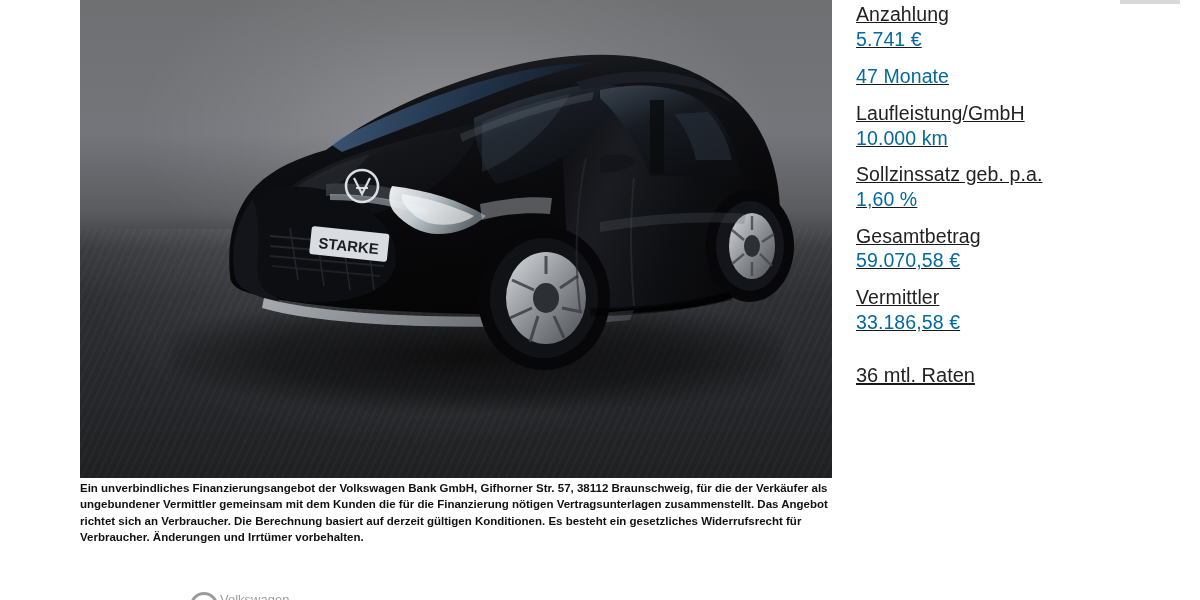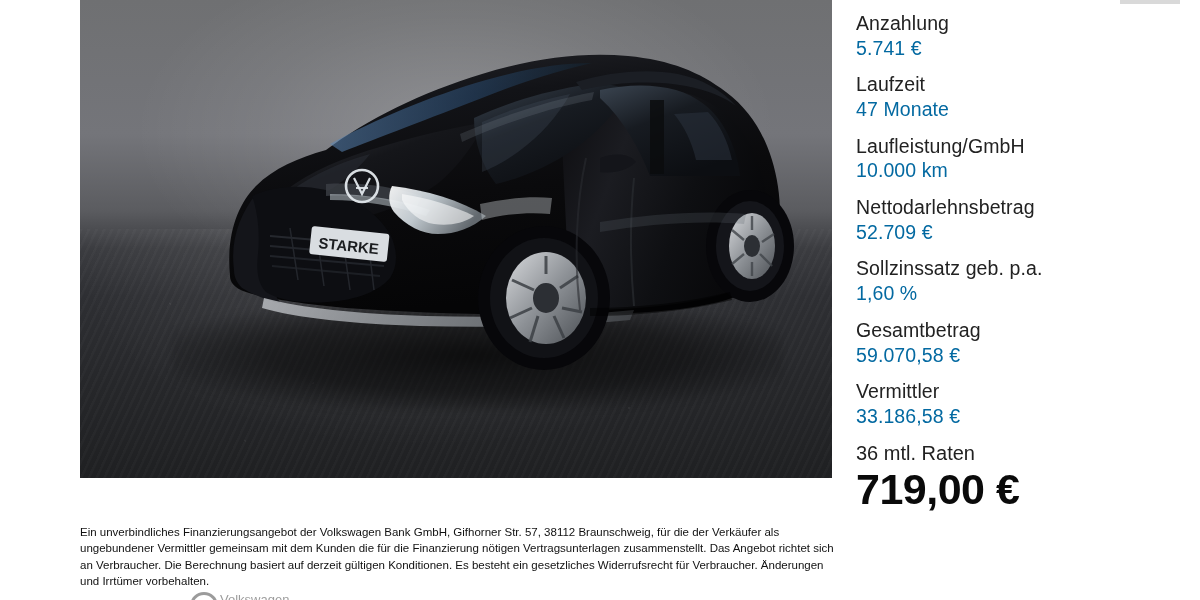--- a/index.html
+++ b/index.html
@@ -90,52 +90,52 @@
     background: radial-gradient(ellipse at 50% 50%, rgba(0,0,0,0.75) 0%, rgba(0,0,0,0.45) 48%, rgba(0,0,0,0) 78%);
     filter: blur(3px);
   }
   .caption {
     position: absolute;
     left: 80px;
     top: 480px;
     width: 760px;
     font-size: 11.5px;
     line-height: 1.42;
-    font-weight: normal;
+    font-weight: bold;
     color: #111;
-    margin-top: 44px;
   }
 
   
   .finance {
     position: absolute;
     left: 856px;
     top: 0;
     width: 330px;
     height: 600px;
-    padding-top: 12px;
+    padding-top: 3px;
     box-sizing: border-box;
+    text-decoration: underline;
   }
   .fin-row {
     margin-bottom: 13px;
   }
   .fin-label {
     font-size: 19.5px;
     line-height: 1.22;
     color: #222;
     letter-spacing: 0.1px;
   }
   .fin-value {
     font-size: 19.5px;
     line-height: 1.26;
     color: #0369a1;
     letter-spacing: 0.1px;
   }
   .fin-row.rate {
-    margin-top: 14px;
+    margin-top: 30px;
   }
   .rate-label {
     font-size: 20px;
     color: #222;
     margin-bottom: 2px;
   }
   .rate-value {
     font-size: 43px;
     font-weight: bold;
     line-height: 1.05;
@@ -354,53 +354,47 @@
   <div class="caption">Ein unverbindliches Finanzierungsangebot der Volkswagen Bank GmbH, Gifhorner Str. 57, 38112 Braunschweig, für die der Verkäufer als ungebundener Vermittler gemeinsam mit dem Kunden die für die Finanzierung nötigen Vertragsunterlagen zusammenstellt. Das Angebot richtet sich an Verbraucher. Die Berechnung basiert auf derzeit gültigen Konditionen. Es besteht ein gesetzliches Widerrufsrecht für Verbraucher. Änderungen und Irrtümer vorbehalten.</div>
 
   <div class="finance">
 
     <div class="fin-row">
       <div class="fin-label">Anzahlung</div>
       <div class="fin-value">5.741 €</div>
     </div>
 
     <div class="fin-row">
-      <div class="fin-label">Laufzeit</div>
       <div class="fin-value">47 Monate</div>
     </div>
 
     <div class="fin-row">
       <div class="fin-label">Laufleistung/GmbH</div>
       <div class="fin-value">10.000 km</div>
     </div>
 
-    <div class="fin-row">
-      <div class="fin-label">Nettodarlehnsbetrag</div>
-      <div class="fin-value">52.709 €</div>
-    </div>
 
     <div class="fin-row">
       <div class="fin-label">Sollzinssatz geb. p.a.</div>
       <div class="fin-value">1,60 %</div>
     </div>
 
 
     <div class="fin-row">
       <div class="fin-label">Gesamtbetrag</div>
       <div class="fin-value">59.070,58 €</div>
     </div>
 
     <div class="fin-row">
       <div class="fin-label">Vermittler</div>
       <div class="fin-value">33.186,58 €</div>
     </div>
 
     <div class="fin-row rate">
       <div class="rate-label">36 mtl. Raten</div>
-      <div class="rate-value">719,00 €</div>
     </div>
 
   </div>
 
   <div class="bottom-logo">
     <div class="ring"></div>
     <div class="txt">Volkswagen</div>
   </div>
 
 </div>

